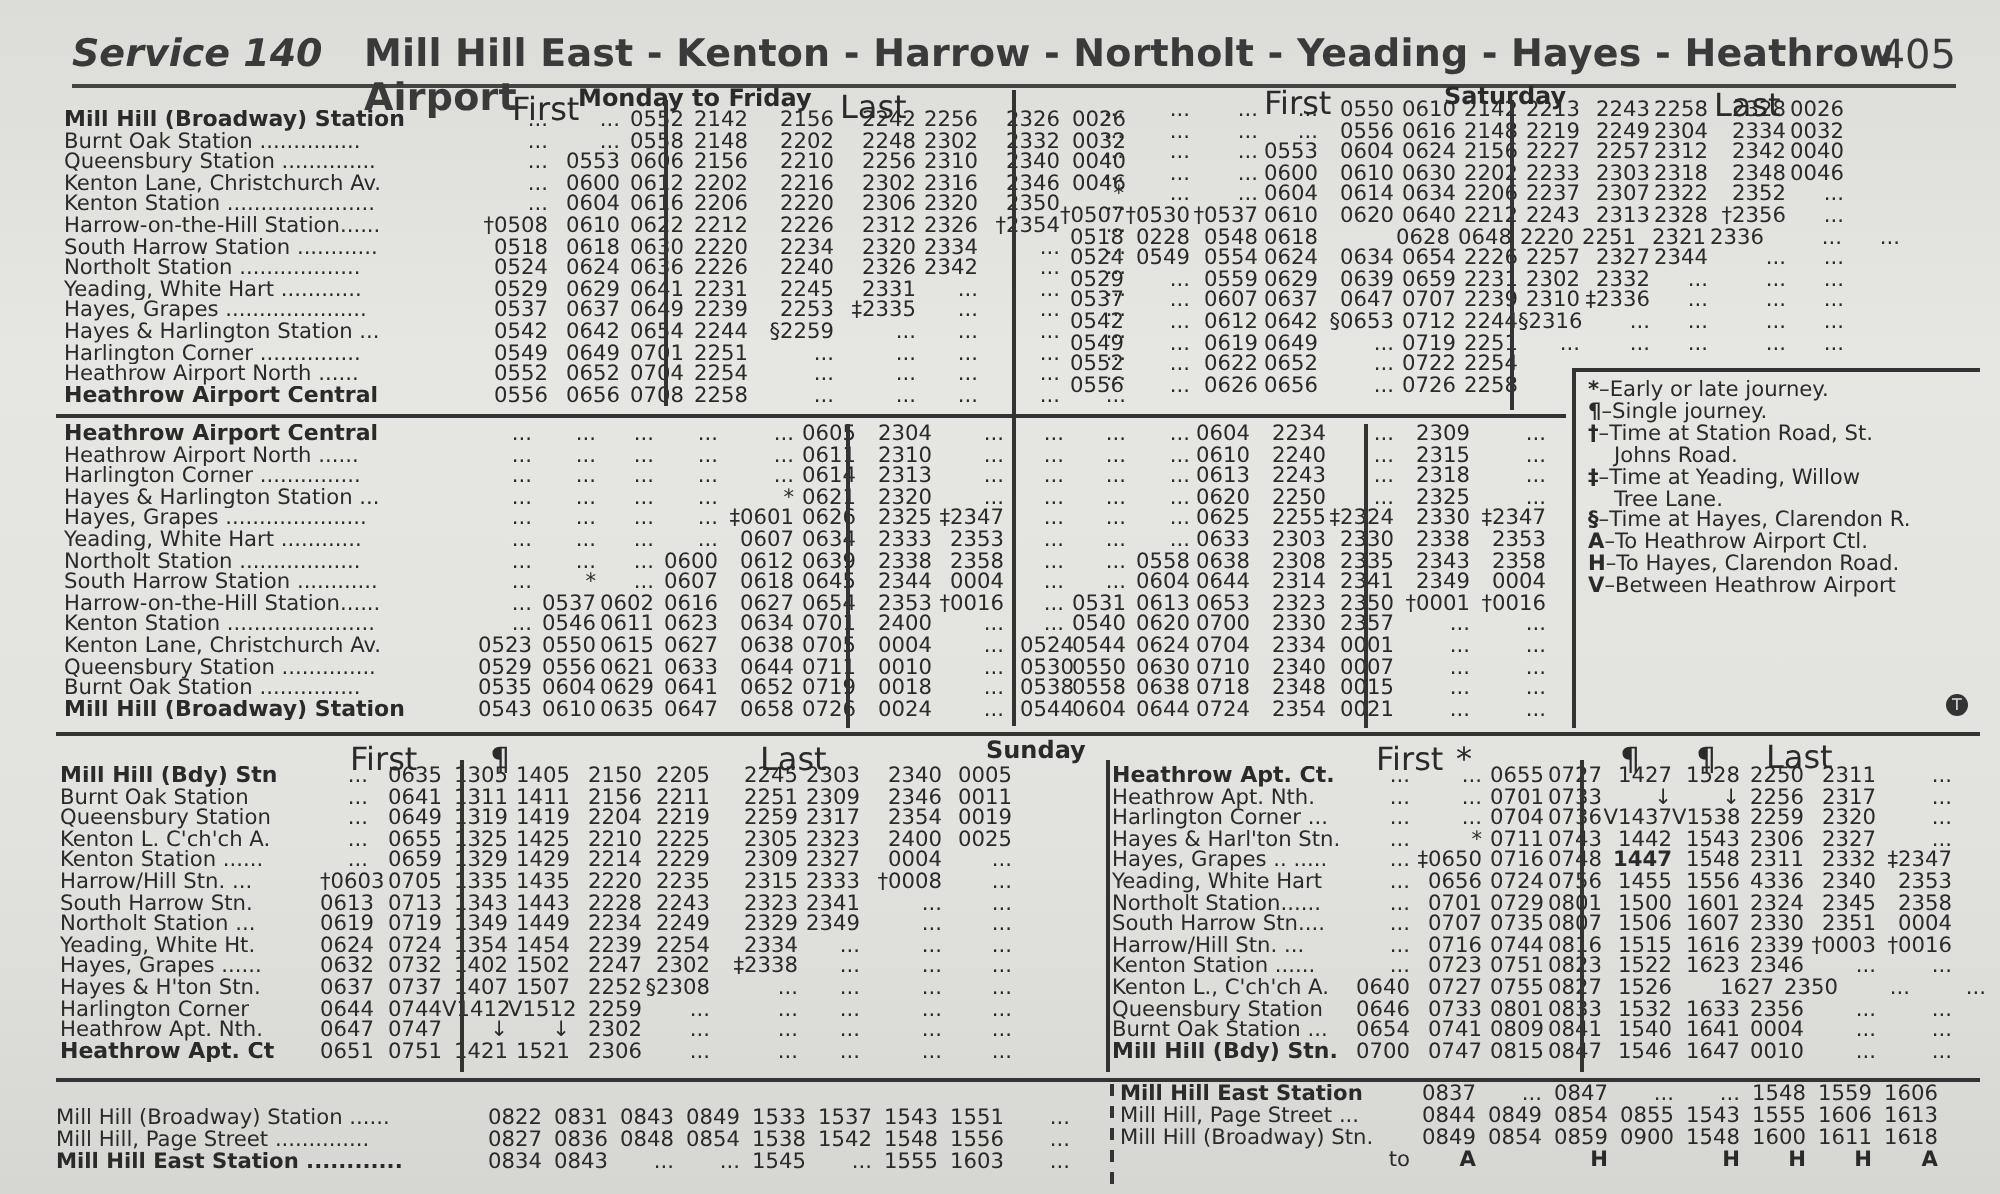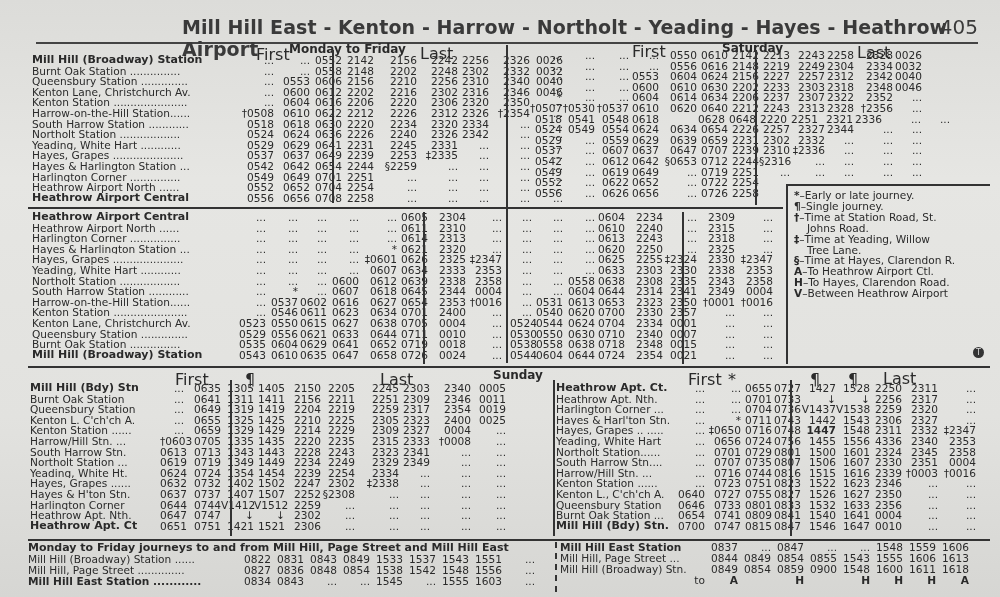--- a/index.html
+++ b/index.html
@@ -33,20 +33,21 @@
   .logo { position:absolute; right:6px; bottom:6px; width:11px; height:11px; border-radius:50%; background:#333; color:#ddd; font-size:8px; text-align:center; line-height:11px; }
   .ft { position:absolute; font-size:10.6px; line-height:11px; white-space:nowrap; }
   .ft .r { display:flex; height:11px; }
 </style>
 </head>
 <body>
 
 <div class="page">
 
   <div class="title-row">
+    <span class="svc">Service 140</span>
     <span class="route">Mill Hill East - Kenton - Harrow - Northolt - Yeading - Hayes - Heathrow Airport</span>
     <span class="pageno">405</span>
   </div>
 
   <span class="hdr" style="left:256px;top:45px">First</span>
   <span class="hdr big" style="left:289px;top:42px">Monday to Friday</span>
   <span class="hdr" style="left:420px;top:44px">Last</span>
 
   <span class="hdr" style="left:632px;top:42px">First</span>
   <span class="hdr big" style="left:722px;top:41px">Saturday</span>
@@ -302,21 +303,21 @@
         <span class="c" style="width: 31px;">0640</span>
         <span class="c" style="width: 31px;">2212</span>
         <span class="c" style="width: 31px;">2243</span>
         <span class="c" style="width: 35px;">2313</span>
         <span class="c" style="width: 29px;">2328</span>
         <span class="c" style="width: 39px;">†2356</span>
         <span class="c" style="width: 29px;">...</span>
       </div>
       <div class="r">
         <span class="c" style="width: 32px;">0518</span>
-        <span class="c" style="width: 33px;">0541</span>
+        <span class="c" style="width: 33px;">0228</span>
         <span class="c" style="width: 34px;">0548</span>
         <span class="c" style="width: 30px;">0618</span>
         <span class="c" style="width: 38px; margin-left: 28px;">0628</span>
         <span class="c" style="width: 31px;">0648</span>
         <span class="c" style="width: 31px;">2220</span>
         <span class="c" style="width: 31px;">2251</span>
         <span class="c" style="width: 35px;">2321</span>
         <span class="c" style="width: 29px;">2336</span>
         <span class="c" style="width: 39px;">...</span>
         <span class="c" style="width: 29px;">...</span>
@@ -1059,21 +1060,21 @@
         <span class="c" style="width: 36px;">...</span>
         <span class="c" style="width: 38px;">...</span>
       </div>
       <div class="r">
         <span class="stop" style="width: 115px;">Kenton L., C'ch'ch A.</span>
         <span class="c" style="width: 34px;">0640</span>
         <span class="c" style="width: 36px;">0727</span>
         <span class="c" style="width: 31px;">0755</span>
         <span class="c" style="width: 29px;">0827</span>
         <span class="c" style="width: 35px;">1526</span>
-        <span class="c" style="width: 34px;">1627</span>
+        <span class="c" style="width: 34px; padding-left: 17px;">1627</span>
         <span class="c" style="width: 32px;">2350</span>
         <span class="c" style="width: 36px;">...</span>
         <span class="c" style="width: 38px;">...</span>
       </div>
       <div class="r">
         <span class="stop" style="width: 115px;">Queensbury Station</span>
         <span class="c" style="width: 34px;">0646</span>
         <span class="c" style="width: 36px;">0733</span>
         <span class="c" style="width: 31px;">0801</span>
         <span class="c" style="width: 29px;">0833</span>
@@ -1108,21 +1109,20 @@
         <span class="c" style="width: 38px;">...</span>
       </div>
     </div>
 
   <div class="vline" style="left:553px;top:380px;height:156px"></div>
   <div class="vline" style="left:230px;top:380px;height:156px"></div>
   <div class="vline" style="left:790px;top:380px;height:156px"></div>
 
   <div class="hline" style="left:28px;top:539px;width:962px"></div>
 
-  <div class="ft" style="left:28px;top:542px;font-weight:bold;font-size:11px">Monday to Friday journeys to and from Mill Hill, Page Street and Mill Hill East</div>
   <div class="ft" id="ps_left" style="left:28px;top:554px">
       <div class="r">
         <span style="width: 210px;">Mill Hill (Broadway) Station ......</span>
         <span class="c" style="width: 33px;">0822</span>
         <span class="c" style="width: 33px;">0831</span>
         <span class="c" style="width: 33px;">0843</span>
         <span class="c" style="width: 33px;">0849</span>
         <span class="c" style="width: 33px;">1533</span>
         <span class="c" style="width: 33px;">1537</span>
         <span class="c" style="width: 33px;">1543</span>

